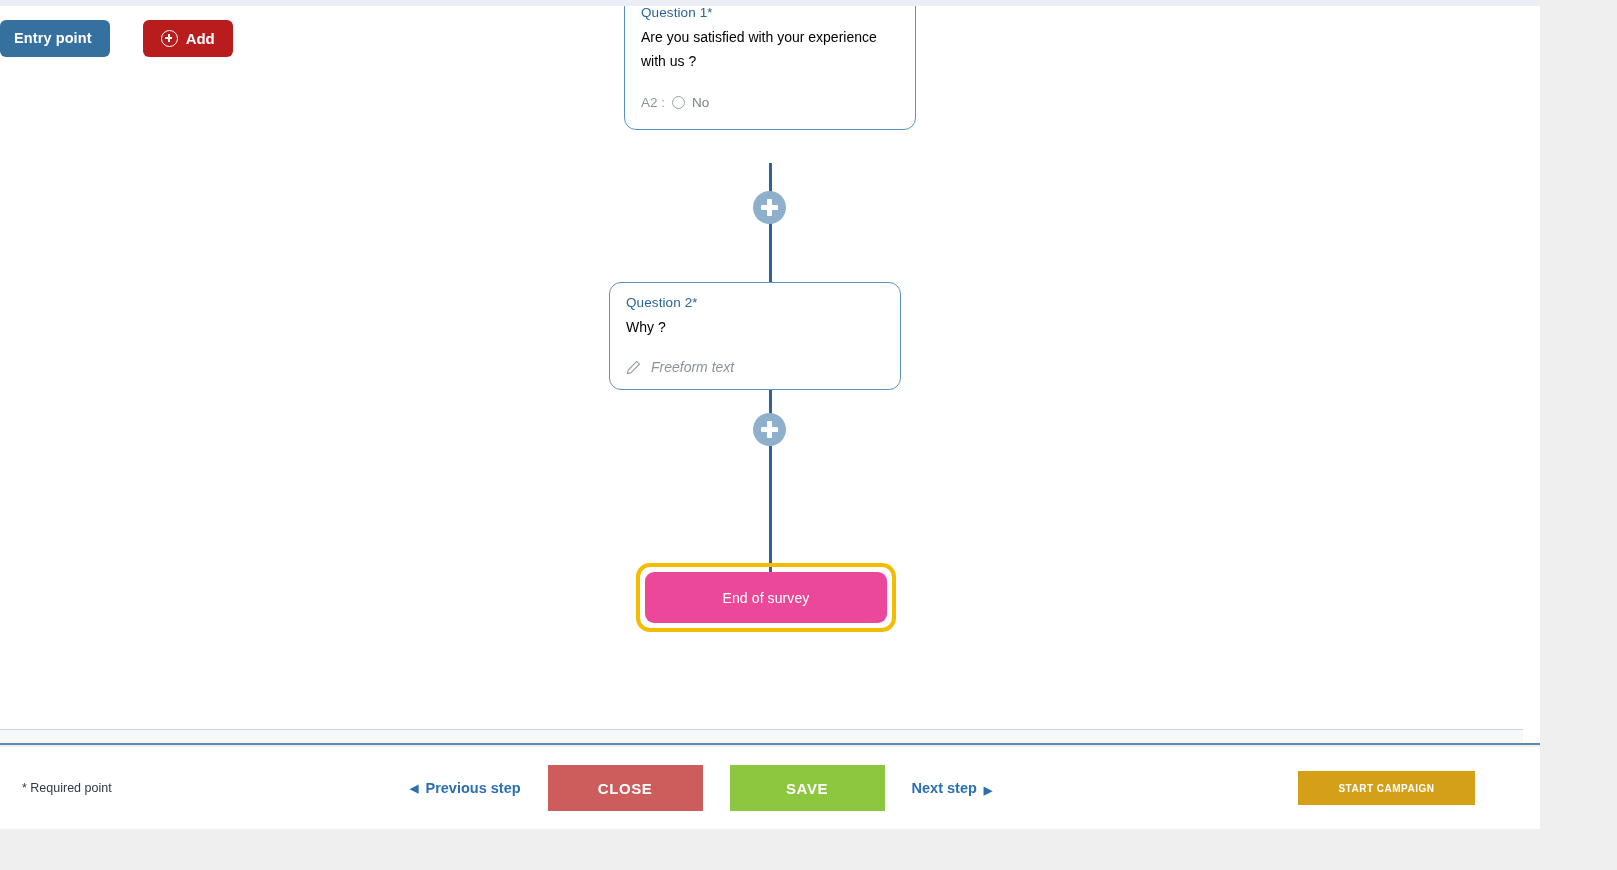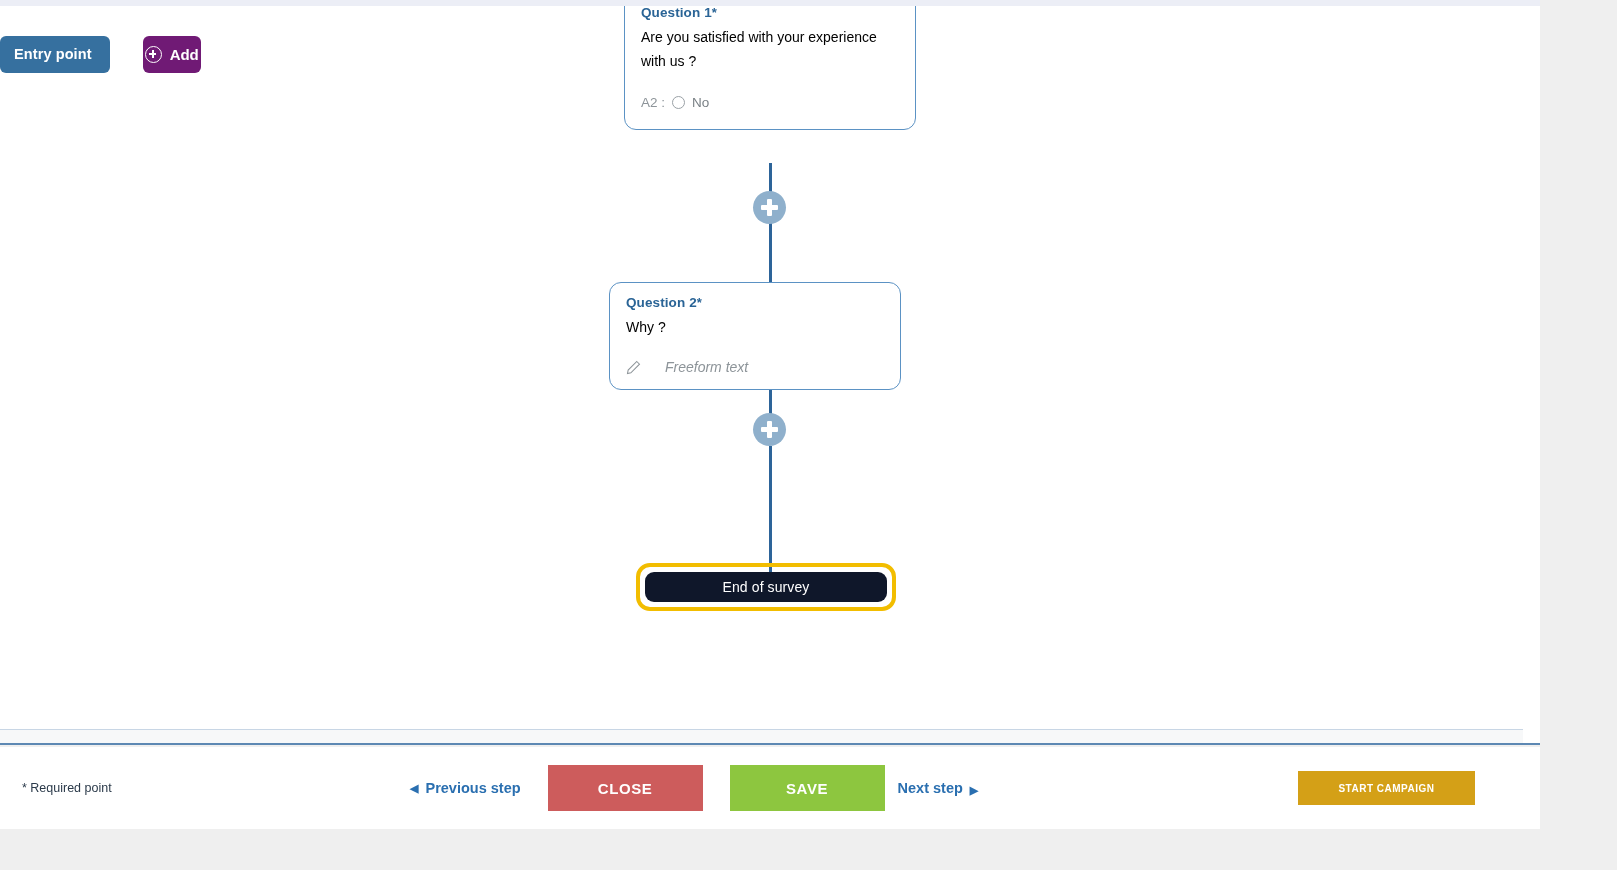--- a/index.html
+++ b/index.html
@@ -26,44 +26,44 @@
   
   .canvas-wrap {
     position: absolute; left: 0; top: 6px;
     width: 1540px; height: 723px;
     background: #ffffff;
     overflow: hidden;
   }
 
   
   .toolbar-row {
-    position: absolute; left: 0; top: 30px;
+    position: absolute; left: 0; top: 14px;
     display: flex; align-items: center; gap: 33px;
     padding-left: 0px;
   }
   .btn-entry {
     background: #36709f;
     color: #ffffff;
     font-size: 14.5px;
     font-weight: bold;
     border: none;
     border-radius: 6px;
     padding: 11px 18px 11px 14px;
     cursor: pointer;
     line-height: 1;
     letter-spacing: .1px;
   }
   .btn-add {
-    background: #701a75;
+    background: #b91c1c;
     color: #ffffff;
     font-size: 15px;
     font-weight: bold;
     border: none;
     border-radius: 6px;
-    padding: 10px 2px;
+    padding: 10px 18px;
     cursor: pointer;
     display: flex; align-items: center; gap: 8px;
     line-height: 1;
   }
   .circ-plus {
     width: 17px; height: 17px;
     display: inline-block;
     position: relative;
     border: 1.6px solid #ffffff;
     border-radius: 50%;
@@ -87,21 +87,21 @@
 
   .qcard {
     position: absolute;
     background: #ffffff;
     border: 1.4px solid #5b92c4;
     border-radius: 12px;
     padding: 12px 16px 14px 16px;
   }
   .qcard .qtitle {
     color: #2a6496;
-    font-weight: bold;
+    font-weight: normal;
     font-size: 13.5px;
     margin-bottom: 5px;
     letter-spacing: .1px;
   }
   .qcard .qtitle .req { font-size: 13px; vertical-align: top; }
   .qcard .qtext {
     color: #000000;
     font-size: 14px;
     line-height: 24px;
     max-width: 258px;
@@ -118,21 +118,21 @@
     border: 1.4px solid #9aa1a6;
     border-radius: 50%;
     display: inline-block;
     flex: 0 0 auto;
     margin: 0 2px;
   }
   .ans-label { color: #7a8186; }
 
   .freeform {
     margin-top: 20px;
-    display: flex; align-items: center; gap: 24px;
+    display: flex; align-items: center; gap: 10px;
     color: #8d9499;
     font-size: 14px;
     font-style: italic;
   }
   .pencil-icon { width: 15px; height: 15px; flex: 0 0 auto; display:block; }
 
   
   .plus-node {
     position: absolute;
     width: 33px; height: 33px;
@@ -148,27 +148,27 @@
   .plus-node::after  { height: 17px; width: 5.5px; }
 
   
   .end-wrap {
     position: absolute;
     border: 4px solid #f2bd00;
     border-radius: 14px;
     padding: 5px;
   }
   .end-btn {
-    background: #0f172a;
+    background: #ec4899;
     color: #ffffff;
     font-size: 14px;
     border: none;
     border-radius: 9px;
     width: 242px;
-    height: 30px;
+    height: 51px;
     cursor: pointer;
     letter-spacing: .1px;
   }
 
   
   .vscroll-track {
     position: absolute;
     right: 0px; top: 6px;
     width: 17px; height: 723px;
     background: #f7f8f9;
@@ -226,21 +226,21 @@
     border: none;
     color: #ffffff;
     font-size: 15px;
     font-weight: bold;
     letter-spacing: .6px;
     cursor: pointer;
     height: 46px;
   }
   .fbtn-close { background: #cd5c5c; width: 155px; margin-left: 27px; }
   .fbtn-save  { background: #8dc63f; width: 155px; margin-left: 27px; }
-  .next-wrap { margin-left: 13px; align-items: flex-end; }
+  .next-wrap { margin-left: 27px; align-items: flex-end; }
 
   .fbtn-start {
     position: absolute; right: 65px;
     background: #d4a017;
     color: #ffffff;
     border: none;
     font-size: 10px;
     font-weight: bold;
     letter-spacing: .5px;
     width: 177px; height: 34px;

